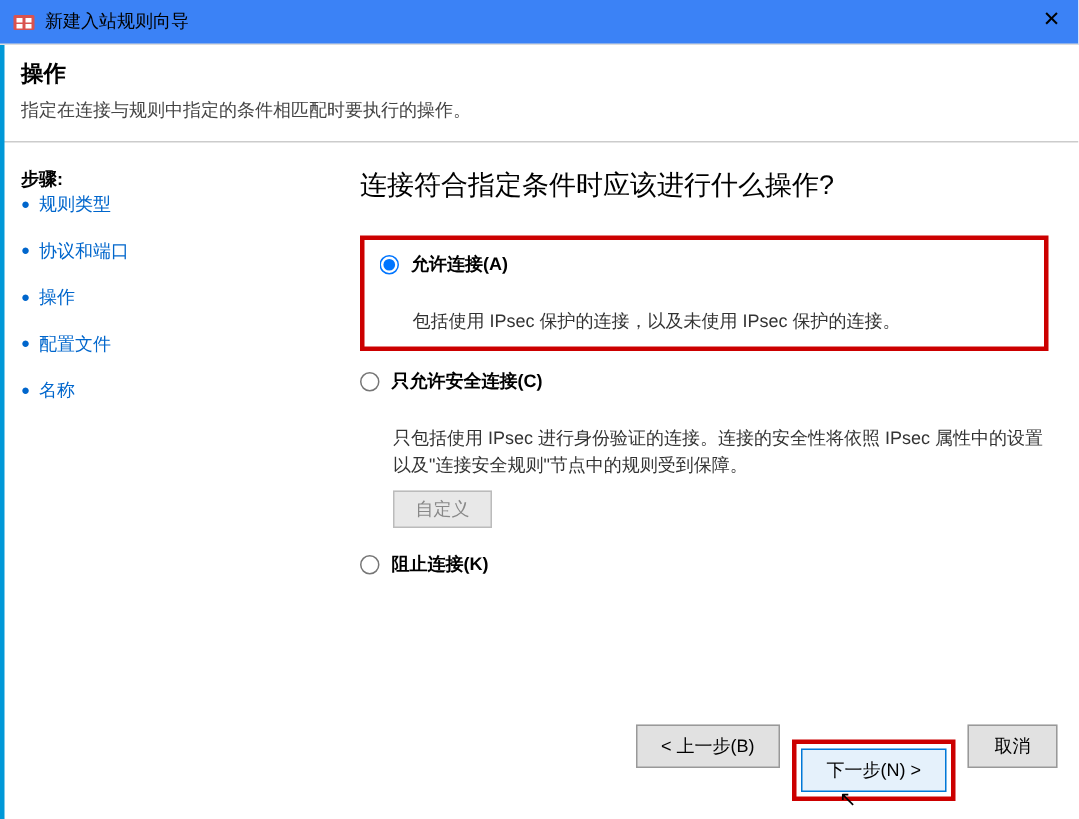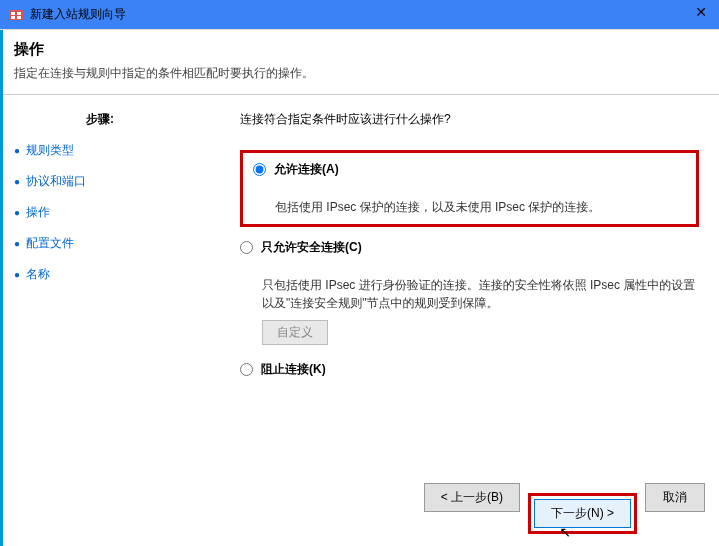--- a/index.html
+++ b/index.html
@@ -72,22 +72,20 @@
     
     .sidebar {
       width: 200px;
       padding: 16px 14px;
     }
     
     .sidebar-heading {
       font-size: 12px;
       font-weight: bold;
       color: #000;
-      margin-bottom: 14px;
-      text-align: center;
     }
     
     .step-item {
       font-size: 12px;
       color: #0066cc;
       margin-bottom: 14px;
       cursor: pointer;
       display: flex;
       align-items: center;
     }
@@ -96,21 +94,21 @@
       margin-right: 6px;
       font-size: 10px;
     }
     
     .content-panel {
       flex: 1;
       padding: 16px 20px 10px 40px;
     }
     
     .content-question {
-      font-size: 12px;
+      font-size: 18px;
       color: #000;
       margin-bottom: 22px;
     }
     
     .option-group {
       margin-bottom: 16px;
     }
     
     .option-highlight {
       border: 3px solid #cc0000;

